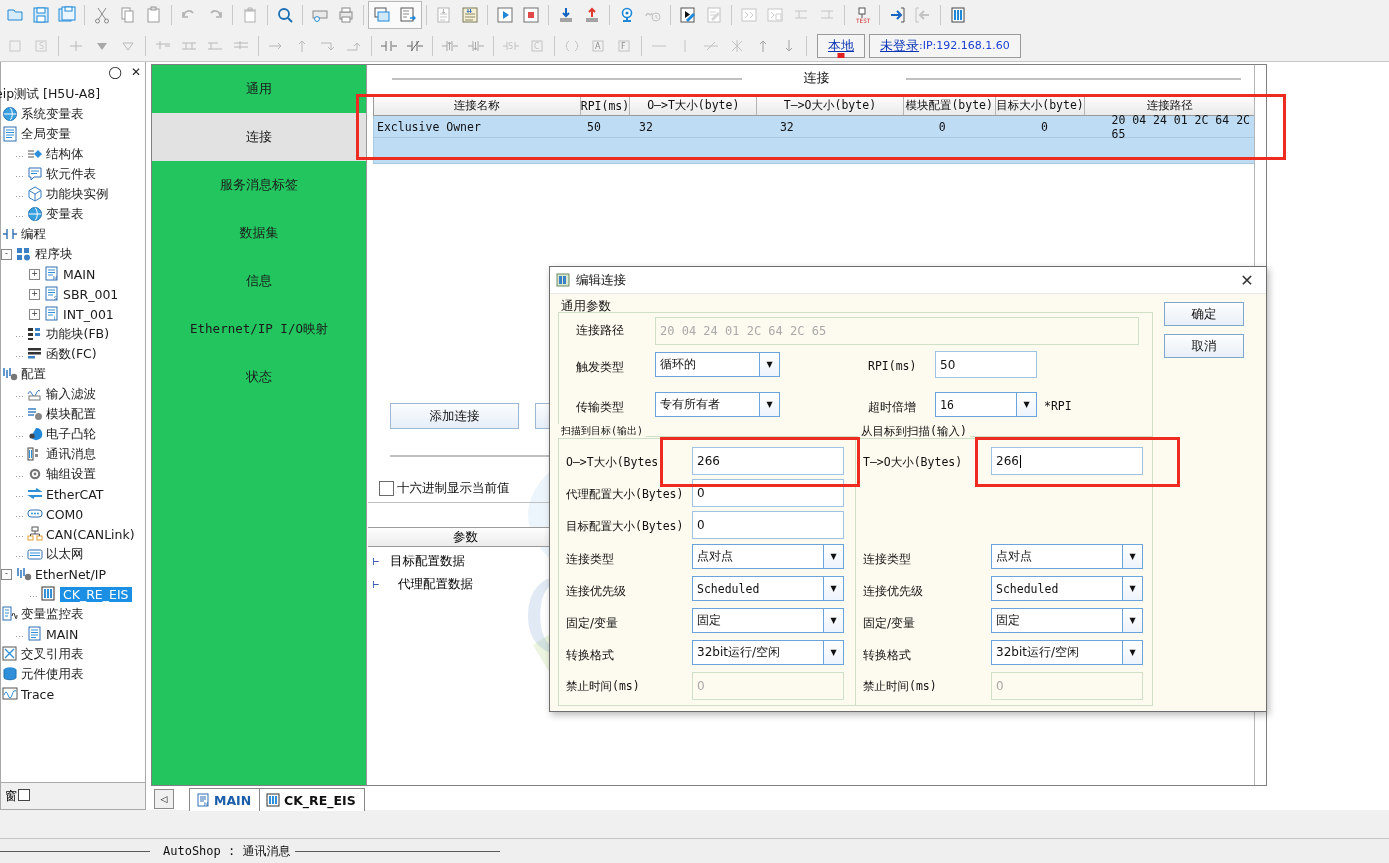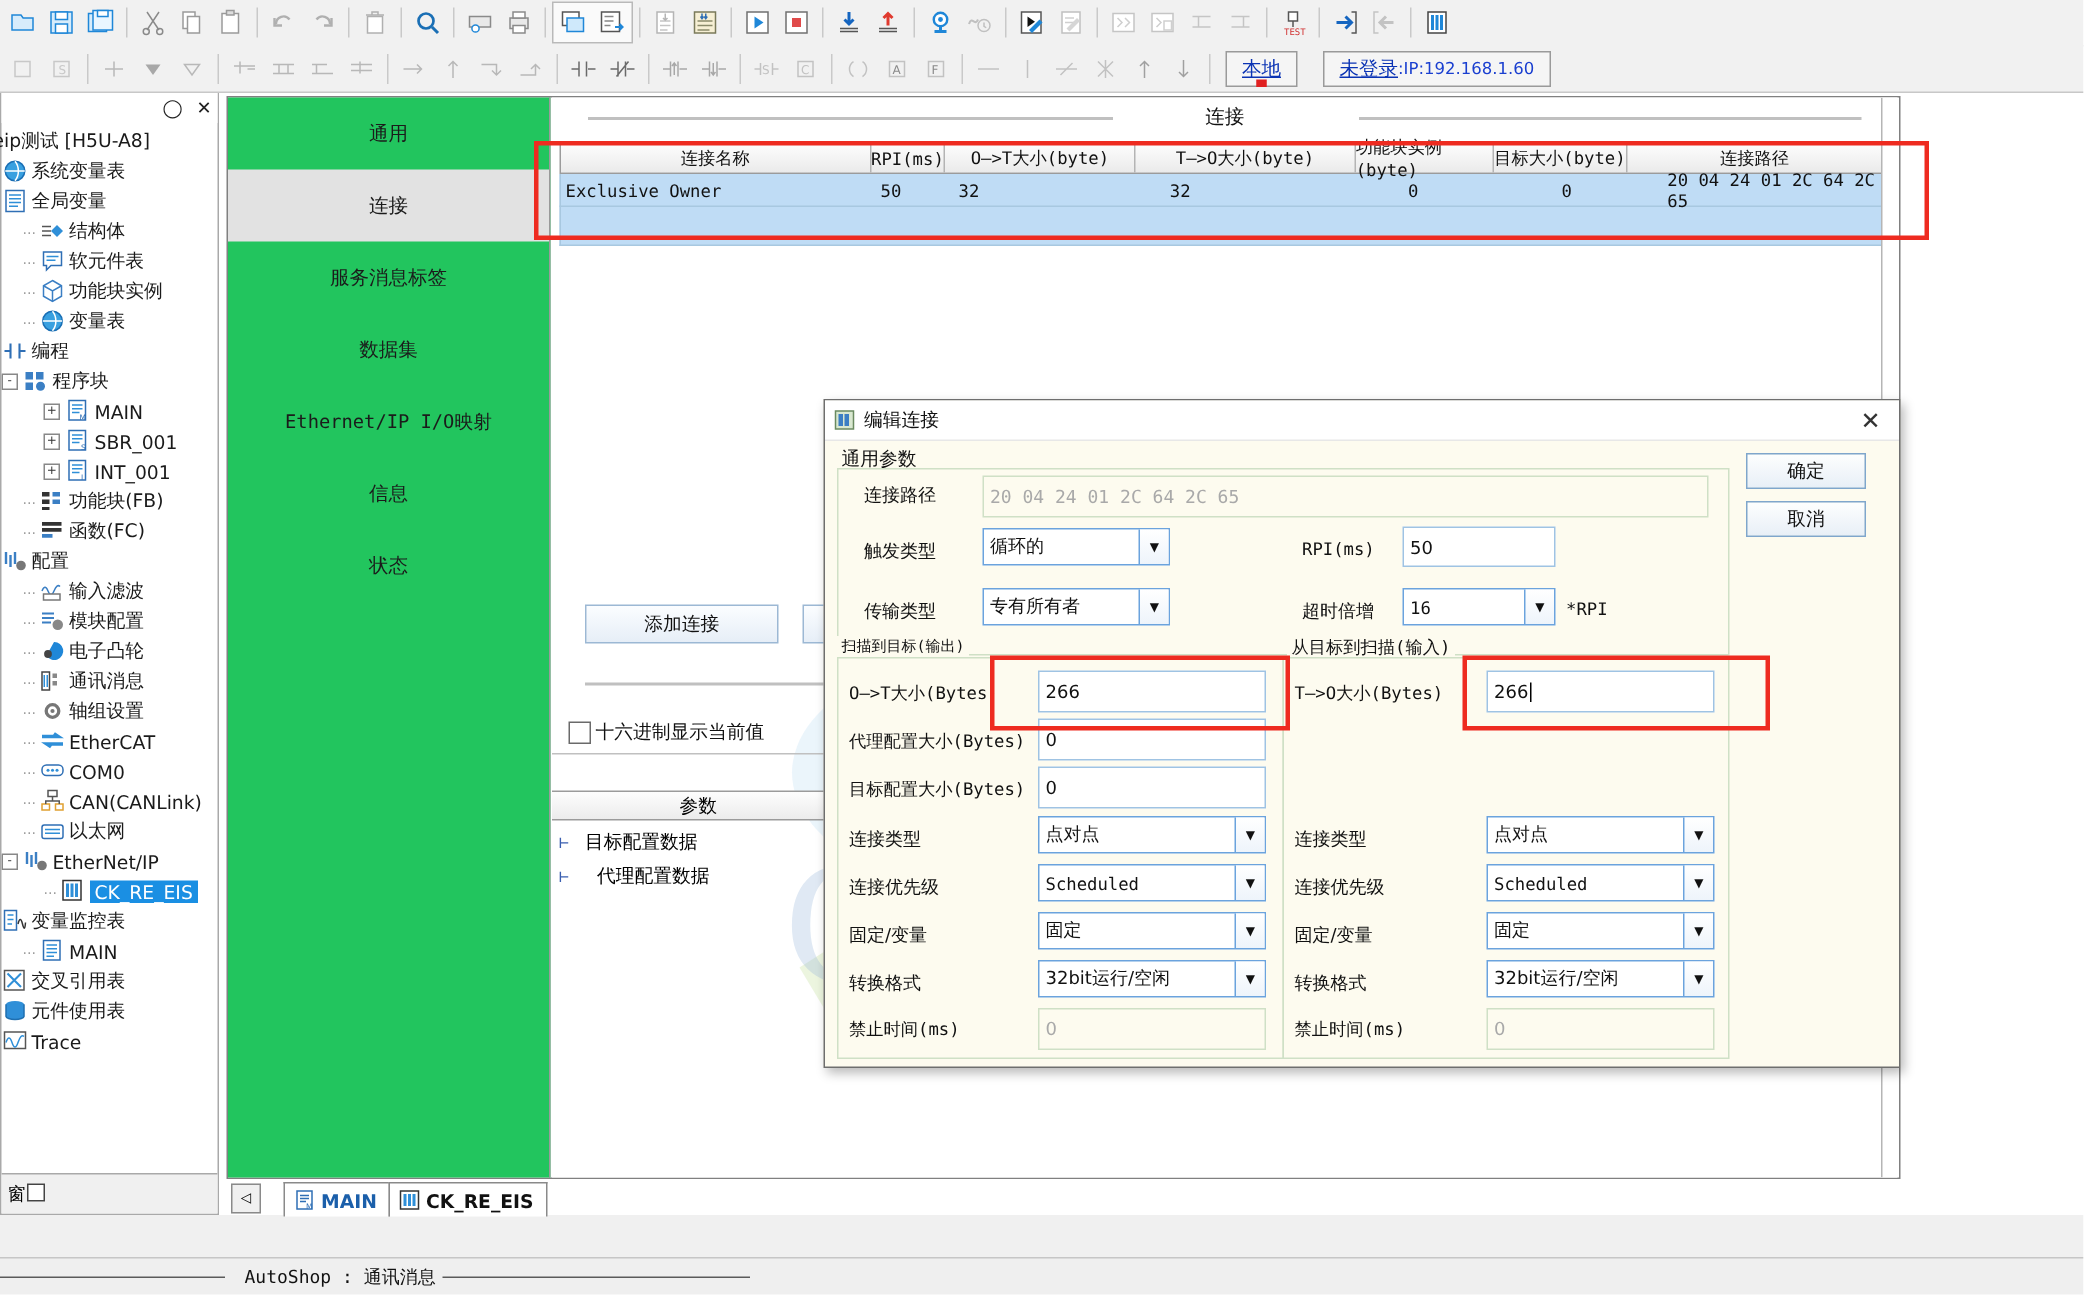--- a/index.html
+++ b/index.html
@@ -19,21 +19,21 @@
   .tb-inner{display:flex;align-items:center;height:100%;padding-left:2px;}
   .tbtn{width:26px;height:26px;display:flex;align-items:center;justify-content:center;flex:0 0 auto;}
   .tbtn svg{display:block;}
   .tsep{width:1px;height:20px;background:#c9c9c9;margin:0 4px;flex:0 0 auto;}
   .tgroup-box{border:1px solid #b9b9b9;background:#fafafa;display:flex;height:26px;align-items:center;}
 
   
   .conn-wrap{display:flex;align-items:center;margin-left:6px;}
   .conn-box{border:1px solid #9a9a9a;background:#f5f5f5;height:22px;display:flex;align-items:center;
             padding:0 10px;color:#0a33b4;font-size:13px;position:relative;}
-  .conn-box.local{margin-right:17px;font-family:"DejaVu Sans",sans-serif;}
+  .conn-box.local{margin-right:4px;font-family:"DejaVu Sans",sans-serif;}
   .conn-box .underline{text-decoration:underline;}
   .red-dot{position:absolute;left:50%;bottom:-1px;transform:translateX(-50%);width:7px;height:5px;background:#e02020;}
   .ip-txt{color:#1a3fd0;font-size:11px;}
 
   
   #leftpanel{position:absolute;left:0;top:62px;width:146px;height:748px;background:#fff;border:1px solid #a9a9a9;border-top:none;box-sizing:border-box;}
   #leftpanel .lp-head{height:20px;display:flex;justify-content:flex-end;align-items:center;padding-right:4px;gap:8px;background:#fff;}
   .lp-head span{font-size:12px;color:#222;line-height:1;}
   .tree{padding:2px 0 0 0;font-size:12.5px;color:#1a1a1a;}
   .trow{display:flex;align-items:center;height:20px;white-space:nowrap;font-family:"DejaVu Sans","Liberation Sans",sans-serif;}
@@ -884,25 +884,25 @@
         </div>
         <div class="nav-item active">
           <span>连接</span>
         </div>
         <div class="nav-item">
           <span>服务消息标签</span>
         </div>
         <div class="nav-item">
           <span>数据集</span>
         </div>
+        <div class="nav-item">
+          <span>信息</span>
+        </div>
         <div class="nav-item mono">
           <span>Ethernet/IP I/O映射</span>
-        </div>
-        <div class="nav-item">
-          <span>信息</span>
         </div>
         <div class="nav-item">
           <span>状态</span>
         </div>
       </div>
 
     <div id="rightpane">
 
       <svg id="wm" viewBox="0 0 700 330">
         <ellipse cx="250" cy="120" rx="175" ry="90" fill="#a9d3ef" opacity=".45"></ellipse>
@@ -919,21 +919,21 @@
         <span>连接</span>
         <div class="sec-line" style="right:24px;width:335px;"></div>
       </div>
 
       <div id="conngrid">
         <div class="cg-head" id="cg-head">
             <div style="width: 207px;">连接名称</div>
             <div style="width: 50px;">RPI(ms)</div>
             <div style="width: 127px;">O—&gt;T大小(byte)</div>
             <div style="width: 147px;">T—&gt;O大小(byte)</div>
-            <div style="width: 92px;">功能块实例(byte)</div>
+            <div style="width: 92px;">模块配置(byte)</div>
             <div style="width: 90px;">目标大小(byte)</div>
             <div style="width: 169px; border-right: none;">连接路径</div>
           </div>
         <div id="cg-body">
             <div class="cg-row">
               <div class="cl" style="width: 207px;">Exclusive Owner</div>
               <div class="" style="width: 50px; padding-left: 18px;">50</div>
               <div class="" style="width: 127px; padding-left: 5px;">32</div>
               <div class="" style="width: 147px; padding-left: 18px;">32</div>
               <div class="" style="width: 92px; padding-left: 30px;">0</div>

